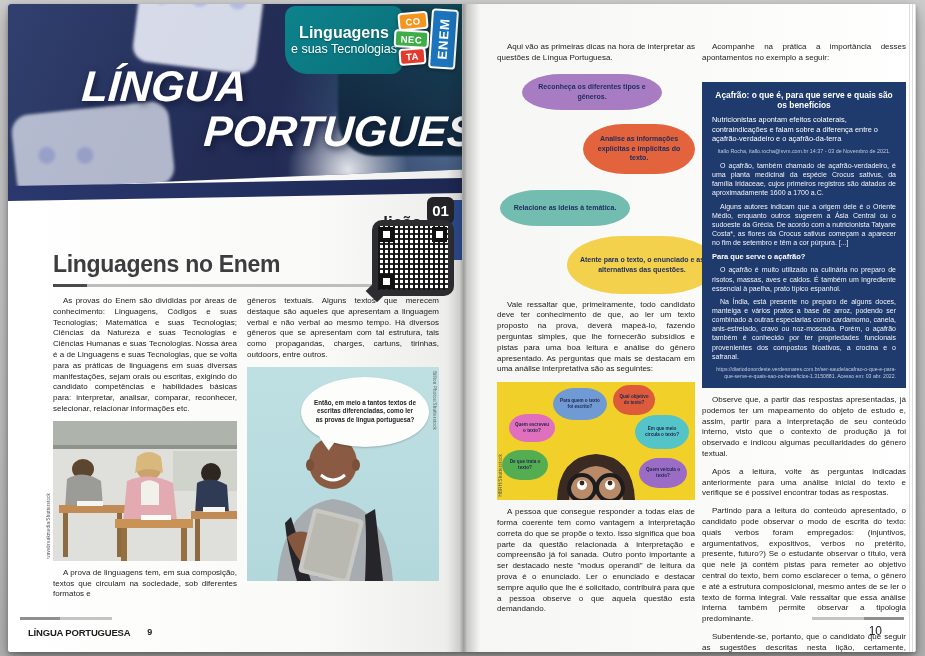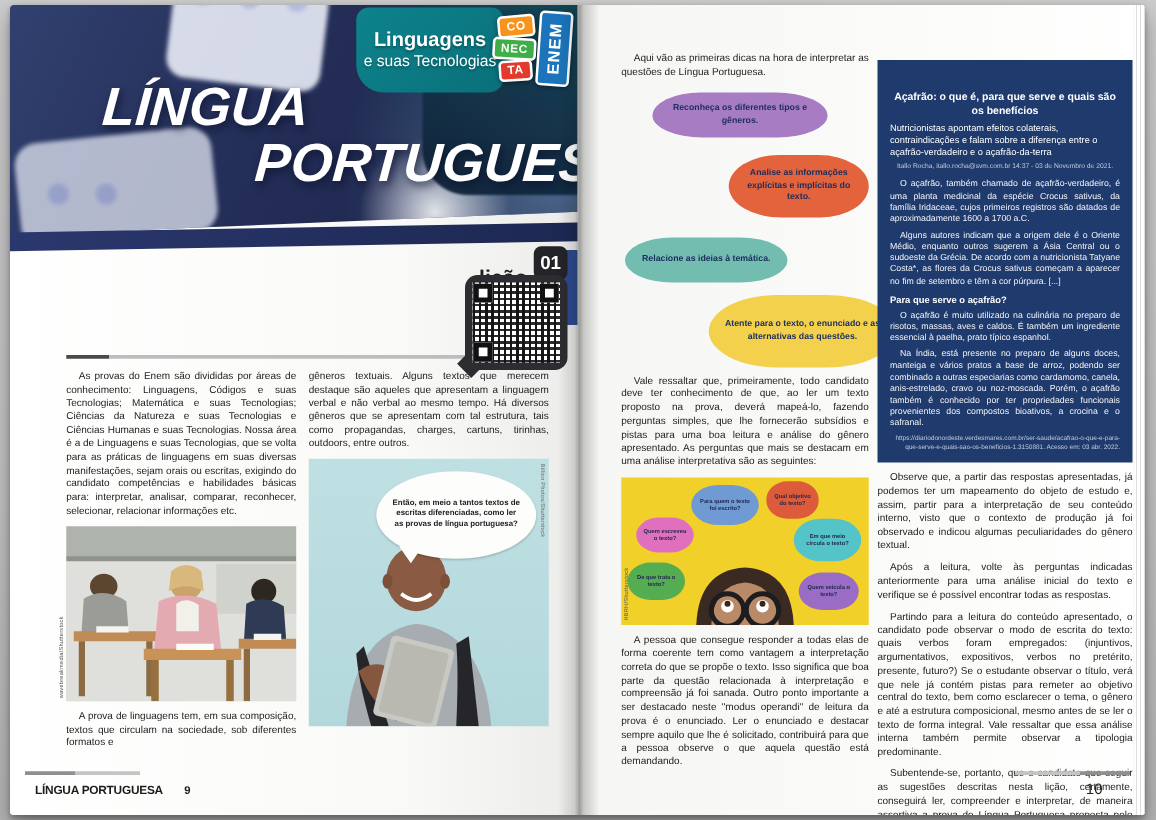--- a/index.html
+++ b/index.html
@@ -131,21 +131,21 @@
     color:#222a4e; font-weight:bold; font-size:4.6px; line-height:1.3; padding:3px 5px;
     border-radius:50% 50% 50% 50% / 62% 62% 62% 62%; }
   .qb::after { content:""; position:absolute; width:7px; height:7px; background:inherit; bottom:-2px; left:38%; transform:rotate(55deg) skew(15deg); z-index:-1; }
   .qb1 { left:56px; top:6px;  width:54px; height:32px; }
   .qb2 { left:116px; top:3px; width:42px; height:30px; }
   .qb3 { left:12px; top:32px; width:46px; height:28px; }
   .qb4 { left:138px; top:33px; width:54px; height:34px; }
   .qb5 { left:5px; top:68px;  width:46px; height:30px; }
   .qb6 { left:142px; top:76px; width:48px; height:30px; }
 
-  .article-box { background:#1f3a6c; color:#fff; padding:24px 10px 8px; margin-top:6px; }
+  .article-box { background:#1f3a6c; color:#fff; padding:8px 10px 8px; margin-top:18px; }
   .art-title { font-size:8.4px; font-weight:bold; text-align:center; line-height:1.28; margin-bottom:4px; }
   .art-sub { font-size:7.4px; line-height:1.3; margin-bottom:4px; }
   .art-byline { font-size:5.4px; text-align:center; color:#c2cbde; margin-bottom:7px; }
   .art-para { font-size:7px; line-height:1.31; text-align:justify; text-indent:8px; color:#f2f4f9; margin-bottom:4px; }
   .art-subhead { font-size:7.5px; font-weight:bold; text-align:left; margin:5px 0 4px; }
   .art-source { font-size:5.2px; line-height:1.35; text-align:right; color:#c2cbde; margin-top:5px; }
 </style>
 </head>
 <body>
 
@@ -187,20 +187,21 @@
       <span class="lesson-num">01</span>
     </div>
     <div class="qr-frame">
       <div class="qr">
           <i class="tl"></i>
           <i class="tr"></i>
           <i class="bl"></i>
         </div>
     </div>
 
+    <div class="section-title">Linguagens no Enem</div>
     <div class="section-rule"></div>
 
     <div class="col colL1">
       <p class="para ind">As provas do Enem são divididas por áreas de conhecimento: Linguagens, Códigos e suas Tecnologias; Matemática e suas Tecnologias; Ciências da Natureza e suas Tecnologias e Ciências Humanas e suas Tecnologias. Nossa área é a de Linguagens e suas Tecnologias, que se volta para as práticas de linguagens em suas diversas manifestações, sejam orais ou escritas, exigindo do candidato competências e habilidades básicas para: interpretar, analisar, comparar, reconhecer, selecionar, relacionar informações etc.</p>
       <div class="photo photo-classroom">
         <svg width="184" height="140" viewBox="0 0 184 140">
           <rect width="184" height="140" fill="#dfe0db"></rect>
           <rect y="0" width="184" height="26" fill="#aeb4ac"></rect>
           <rect y="24" width="184" height="4" fill="#8e948c"></rect>
           <rect x="120" y="30" width="64" height="40" fill="#cfd3cc"></rect>
@@ -313,20 +314,21 @@
         <div class="qb qb6" style="background-color: rgb(154, 108, 197);">
           <span>Quem veicula o texto?</span>
         </div>
         <span class="vcredit vc-inleft">HBRH/Shutterstock</span>
       </div>
 
       <p class="para ind mt">A pessoa que consegue responder a todas elas de forma coerente tem como vantagem a interpretação correta do que se propõe o texto. Isso significa que boa parte da questão relacionada à interpretação e compreensão já foi sanada. Outro ponto importante a ser destacado neste "modus operandi" de leitura da prova é o enunciado. Ler o enunciado e destacar sempre aquilo que lhe é solicitado, contribuirá para que a pessoa observe o que aquela questão está demandando.</p>
     </div>
 
     <div class="col colR2">
+      <p class="para ind">Acompanhe na prática a importância desses apontamentos no exemplo a seguir:</p>
 
       <div class="article-box">
         <div class="art-title">Açafrão: o que é, para que serve e quais são os benefícios</div>
         <div class="art-sub">Nutricionistas apontam efeitos colaterais, contraindicações e falam sobre a diferença entre o açafrão-verdadeiro e o açafrão-da-terra</div>
         <div class="art-byline">Itallo Rocha, itallo.rocha@svm.com.br 14:37 - 03 de Novembro de 2021.</div>
         <p class="art-para">O açafrão, também chamado de açafrão-verdadeiro, é uma planta medicinal da espécie Crocus sativus, da família Iridaceae, cujos primeiros registros são datados de aproximadamente 1600 a 1700 a.C.</p>
         <p class="art-para">Alguns autores indicam que a origem dele é o Oriente Médio, enquanto outros sugerem a Ásia Central ou o sudoeste da Grécia. De acordo com a nutricionista Tatyane Costa*, as flores da Crocus sativus começam a aparecer no fim de setembro e têm a cor púrpura. [...]</p>
         <div class="art-subhead">Para que serve o açafrão?</div>
         <p class="art-para">O açafrão é muito utilizado na culinária no preparo de risotos, massas, aves e caldos. É também um ingrediente essencial à paelha, prato típico espanhol.</p>
         <p class="art-para">Na Índia, está presente no preparo de alguns doces, manteiga e vários pratos a base de arroz, podendo ser combinado a outras especiarias como cardamomo, canela, anis-estrelado, cravo ou noz-moscada. Porém, o açafrão também é conhecido por ter propriedades funcionais provenientes dos compostos bioativos, a crocina e o safranal.</p>

